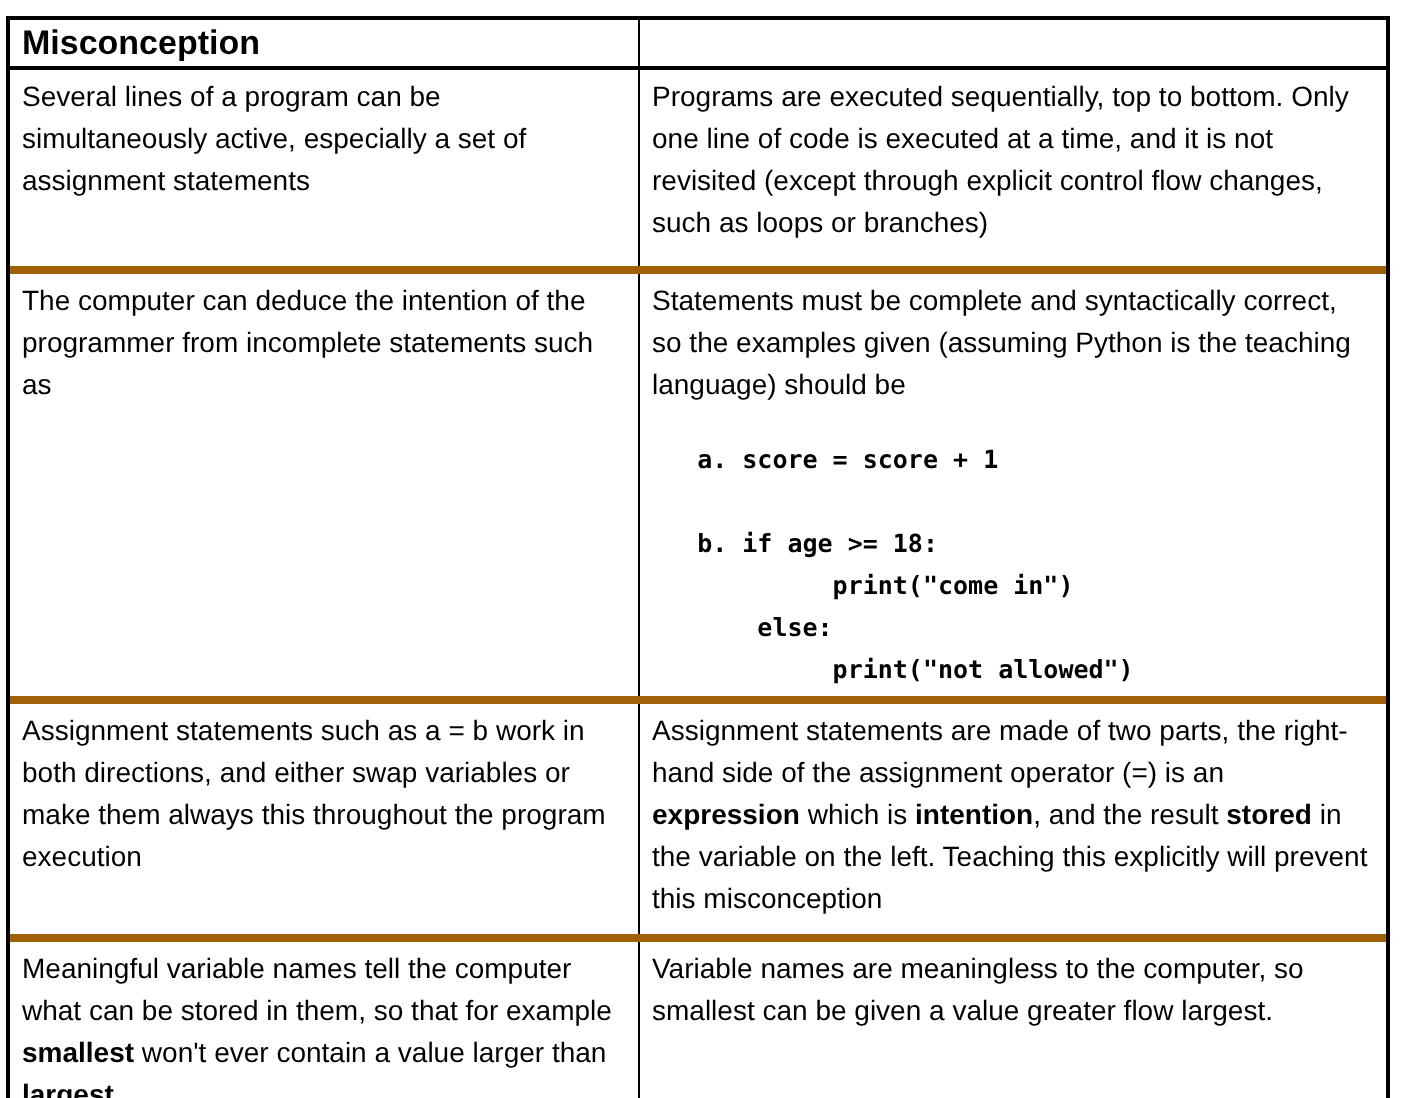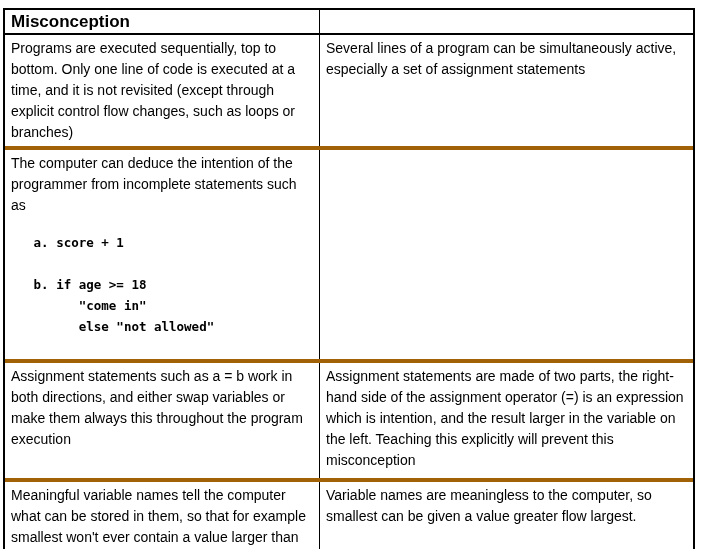--- a/index.html
+++ b/index.html
@@ -47,65 +47,69 @@
   }
   .r1 { min-height: 98px; }
   .r2 { min-height: 209px; }
   .r3 { min-height: 115px; }
   .r4 { min-height: 76px; }
   .cell p {
     margin: 0;
     font-size: 14px;
     line-height: 21px;
   }
-  .bold { font-weight: normal; }
+  .bold { font-weight: bold; }
   pre.code {
     margin: 16px 0 0 0;
     font-family: "DejaVu Sans Mono", "Liberation Mono", monospace;
     font-weight: bold;
     font-size: 12.5px;
     line-height: 21px;
     white-space: pre;
   }
 </style>
 </head>
 <body>
 
 <div class="table">
 
   <div class="row header-row">
     <div class="cell header-cell">Misconception</div>
   </div>
 
   <div class="row body-row r1">
     <div class="cell">
-      <p><span>Programs are executed sequentially, top to bottom. Only one line of code is executed at a time, and it is not revisited (except through explicit control flow changes, such as loops or branches)</span></p>
+      <p><span>Several lines of a program can be simultaneously active, especially a set of assignment statements</span></p>
     </div>
     <div class="cell">
-      <p><span>Several lines of a program can be simultaneously active, especially a set of assignment statements</span></p>
+      <p><span>Programs are executed sequentially, top to bottom. Only one line of code is executed at a time, and it is not revisited (except through explicit control flow changes, such as loops or branches)</span></p>
     </div>
   </div>
 
   <div class="row body-row r2">
     <div class="cell">
       <p><span>The computer can deduce the intention of the programmer from incomplete statements such as</span></p>
-      <pre class="code">   a. score + 1
+    </div>
+    <div class="cell">
+      <p><span>Statements must be complete and syntactically correct, so the examples given (assuming Python is the teaching language) should be</span></p>
+      <pre class="code">   a. score = score + 1
 
-   b. if age &gt;= 18
-         "come in"
-         else "not allowed"</pre>
+   b. if age &gt;= 18:
+            print("come in")
+       else:
+            print("not allowed")</pre>
     </div>
   </div>
 
   <div class="row body-row r3">
     <div class="cell">
       <p><span>Assignment statements such as a = b work in both directions, and either swap variables or make them always this throughout the program execution</span></p>
     </div>
     <div class="cell">
-      <p><span>Assignment statements are made of two parts, the right-hand side of the assignment operator (=) is an </span><span class="bold">expression</span><span> which is </span><span class="bold">intention</span><span>, and the result </span><span class="bold">larger</span><span> in the variable on the left. Teaching this explicitly will prevent this misconception</span></p>
+      <p><span>Assignment statements are made of two parts, the right-hand side of the assignment operator (=) is an </span><span class="bold">expression</span><span> which is </span><span class="bold">intention</span><span>, and the result </span><span class="bold">stored</span><span> in the variable on the left. Teaching this explicitly will prevent this misconception</span></p>
     </div>
   </div>
 
   <div class="row body-row r4">
     <div class="cell">
       <p><span>Meaningful variable names tell the computer what can be stored in them, so that for example </span><span class="bold">smallest</span><span> won't ever contain a value larger than </span><span class="bold">largest</span></p>
     </div>
     <div class="cell">
       <p><span>Variable names are meaningless to the computer, so smallest can be given a value greater flow largest.</span></p>
     </div>

